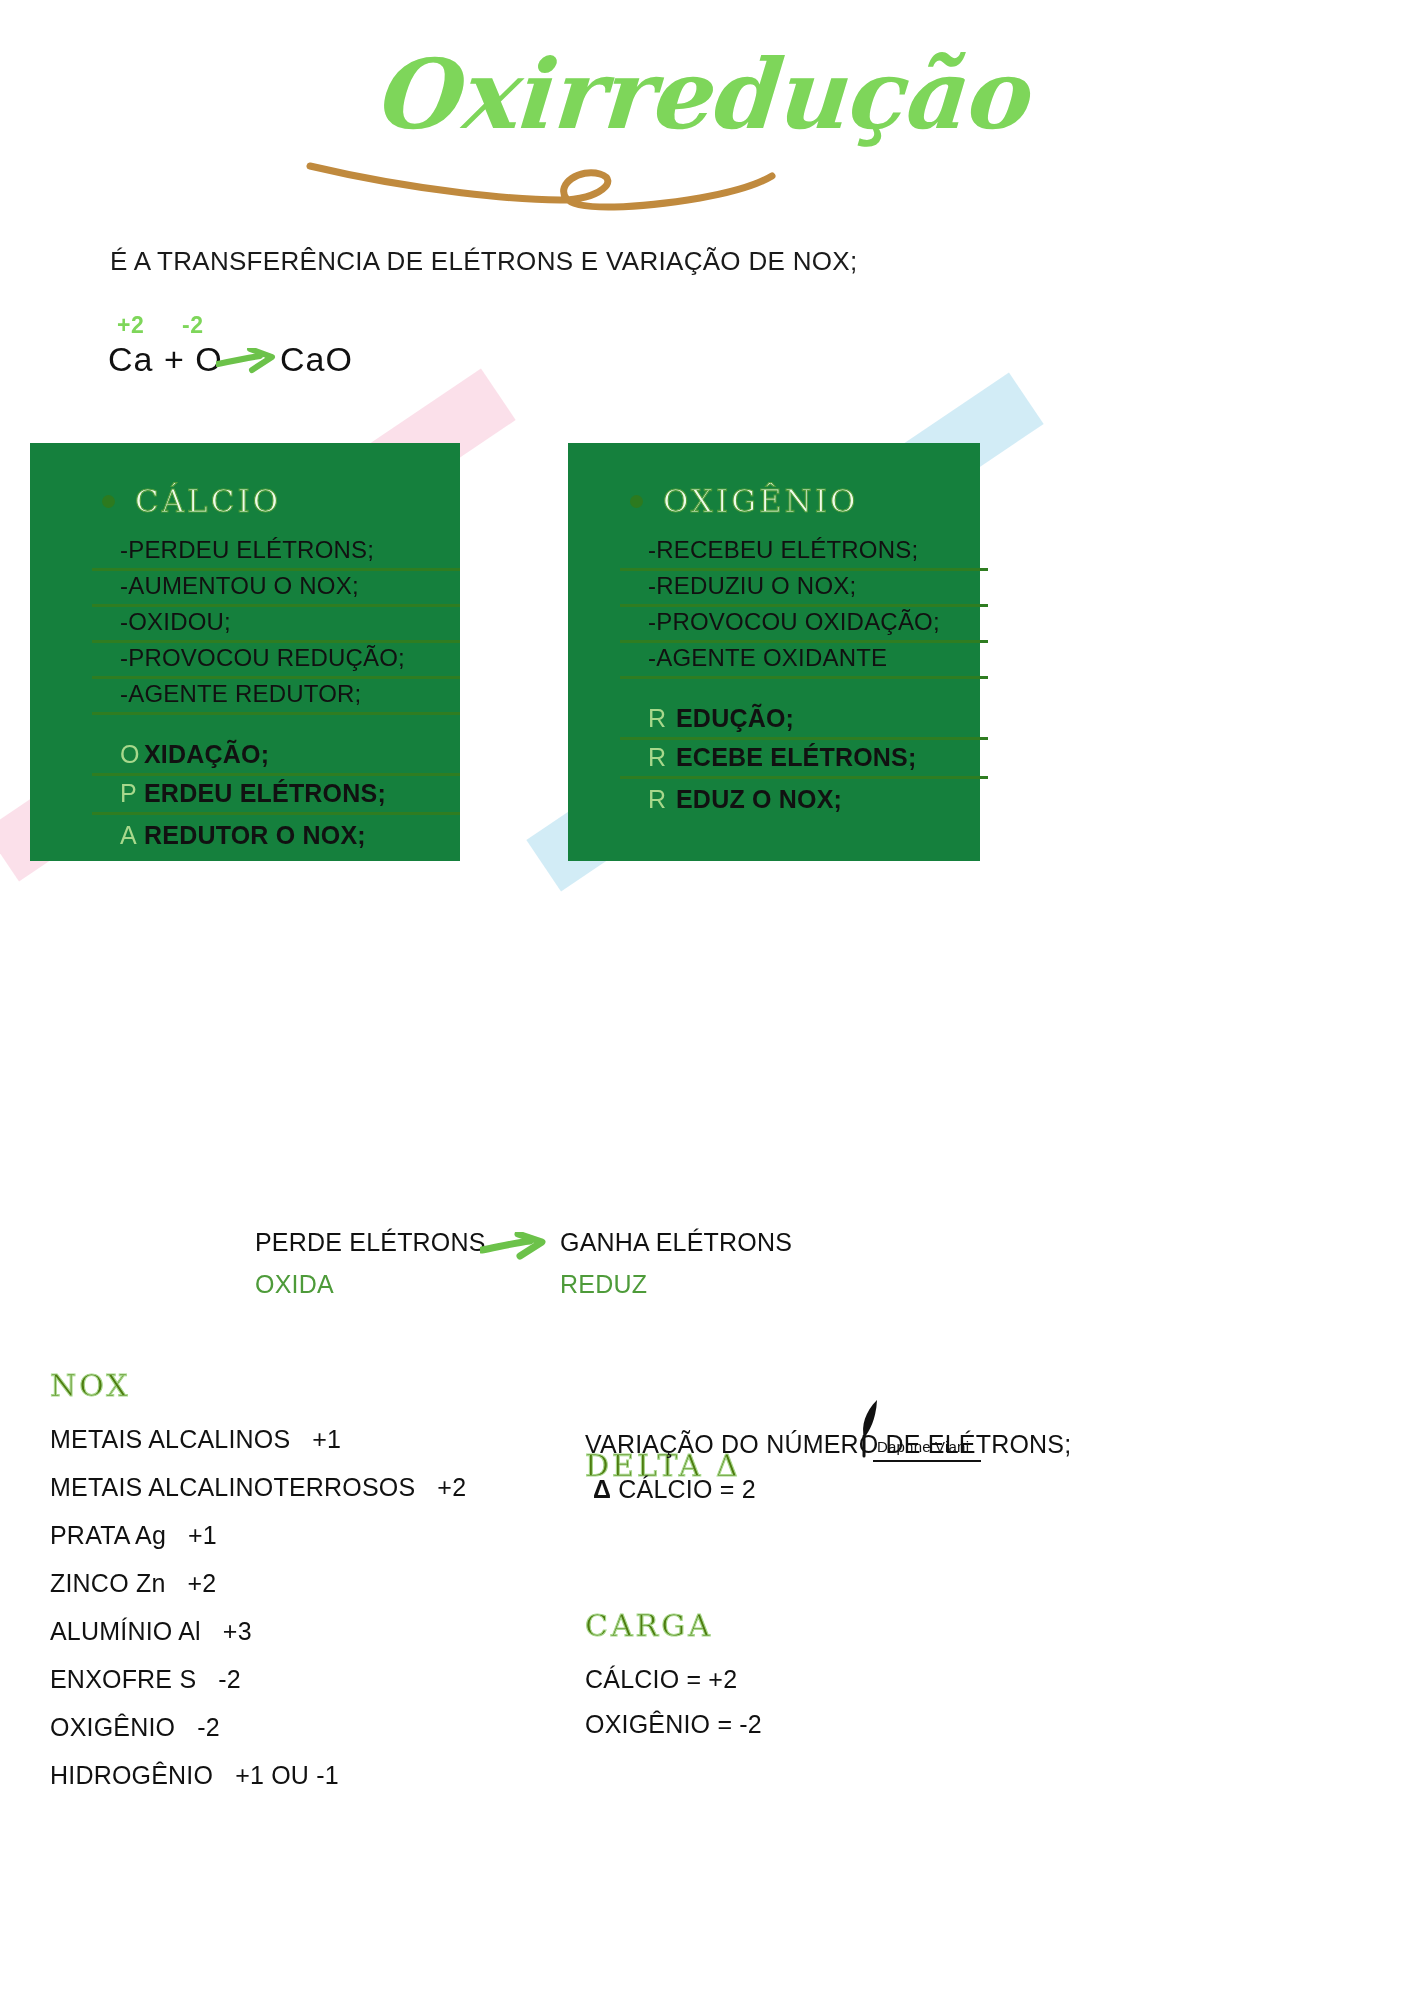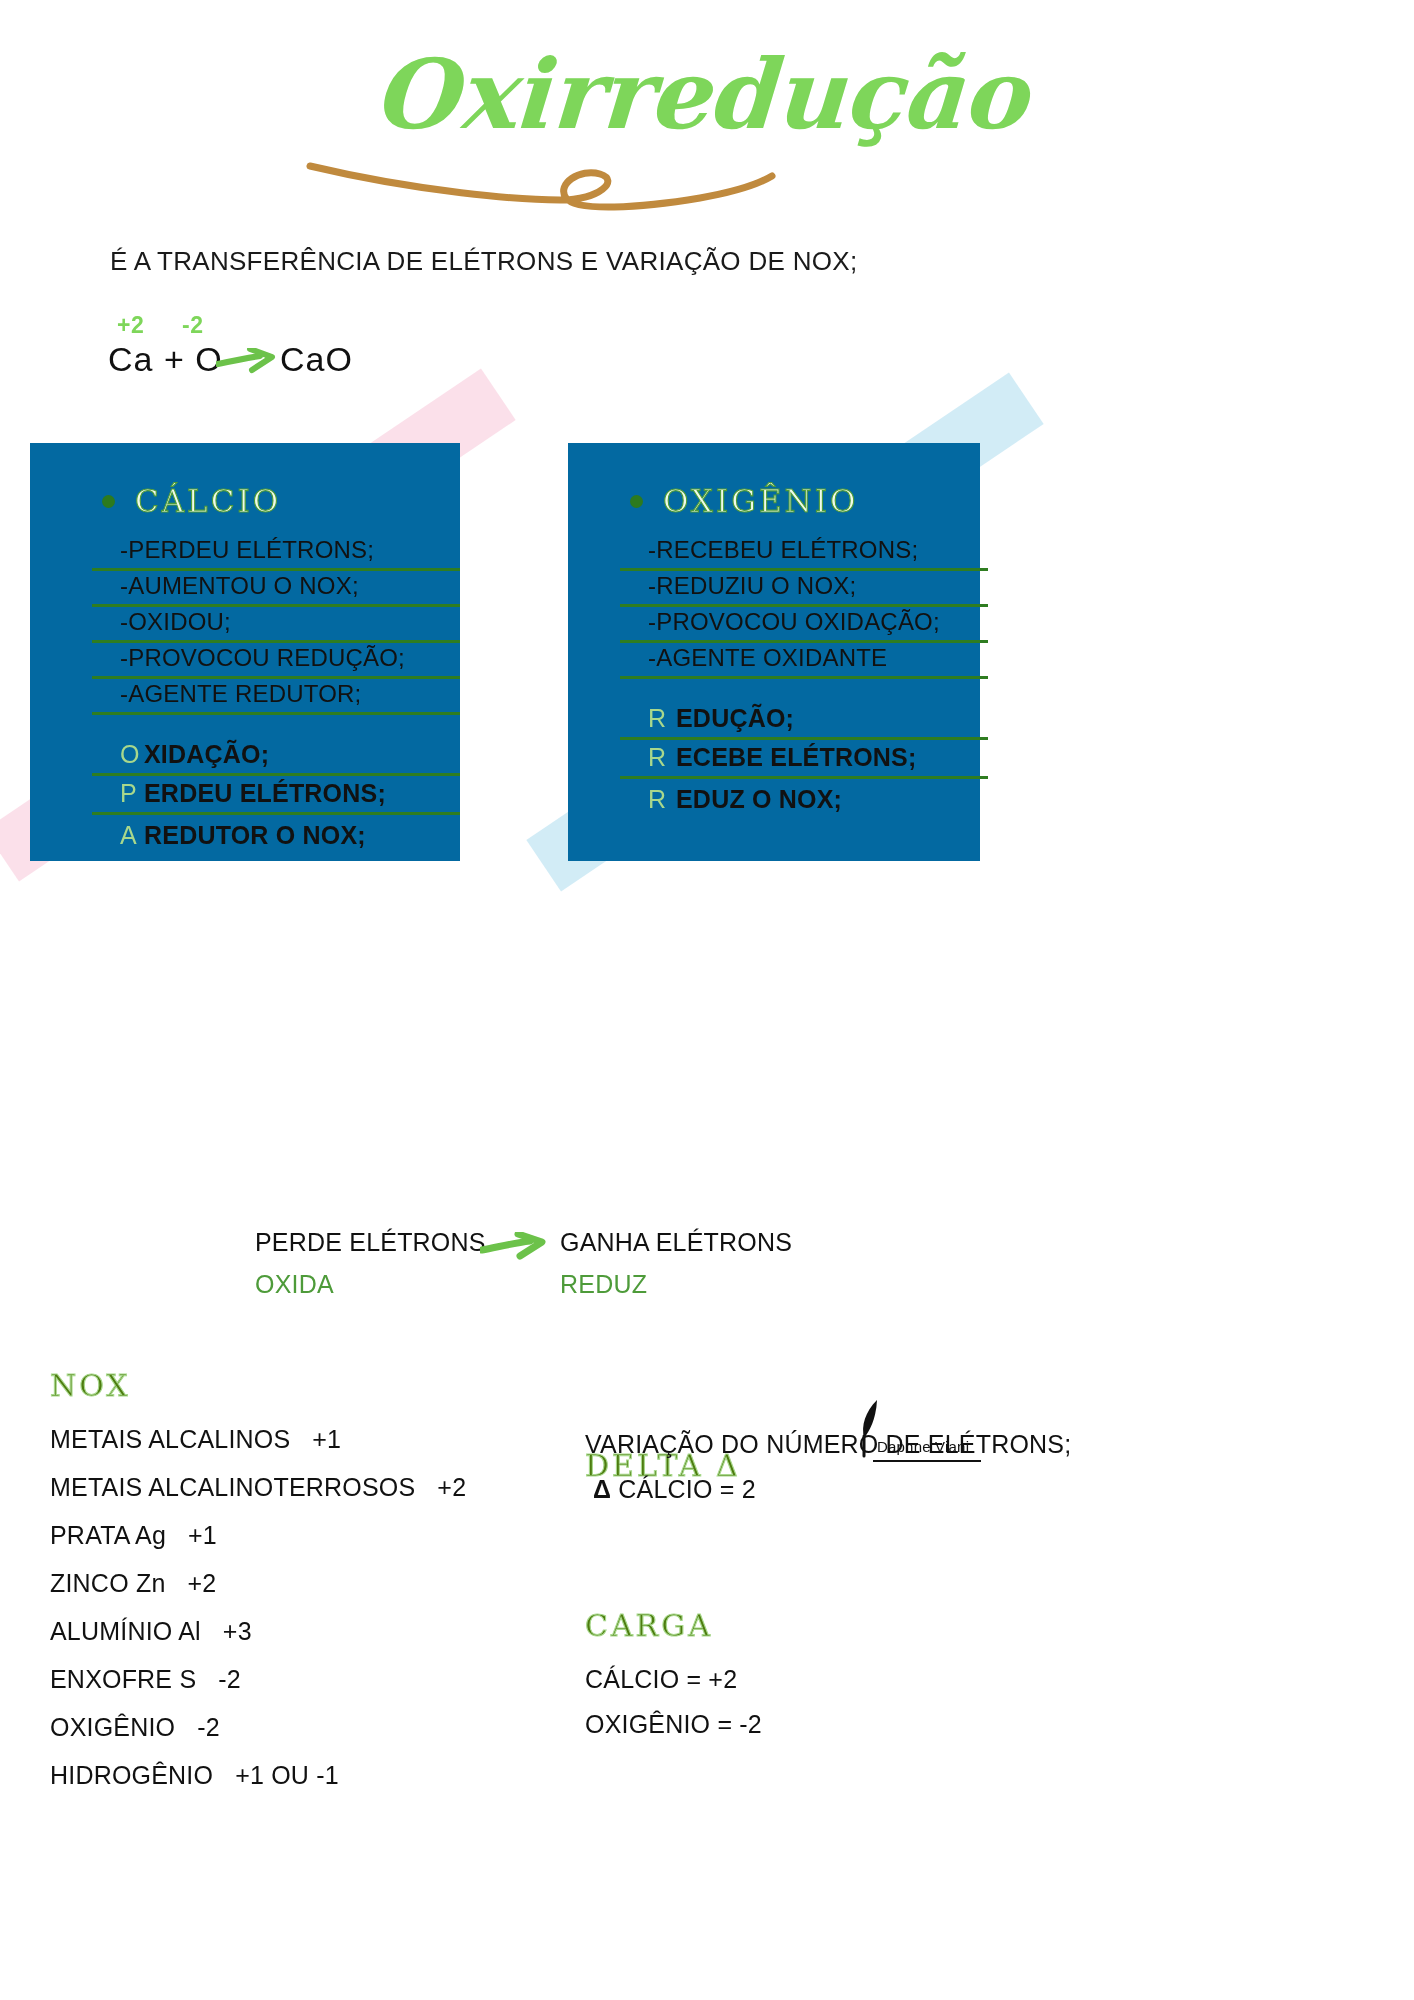--- a/index.html
+++ b/index.html
@@ -130,21 +130,21 @@
   .tape-blue-bl {
     left: 530px; top: 790px;
     width: 160px; height: 62px;
     background: #cdeaf5;
     transform: rotate(-34deg);
   }
 
   
   .card {
     position: absolute;
-    background: #0369a1;
+    background: #15803d;
     padding-left: 42px;
   }
   .card-left  { left: 30px;  top: 443px; width: 430px; height: 418px; }
   .card-right { left: 568px; top: 443px; width: 412px; height: 418px; }
 
   .card-head {
     position: absolute;
     display: flex;
     align-items: center;
     gap: 20px;

